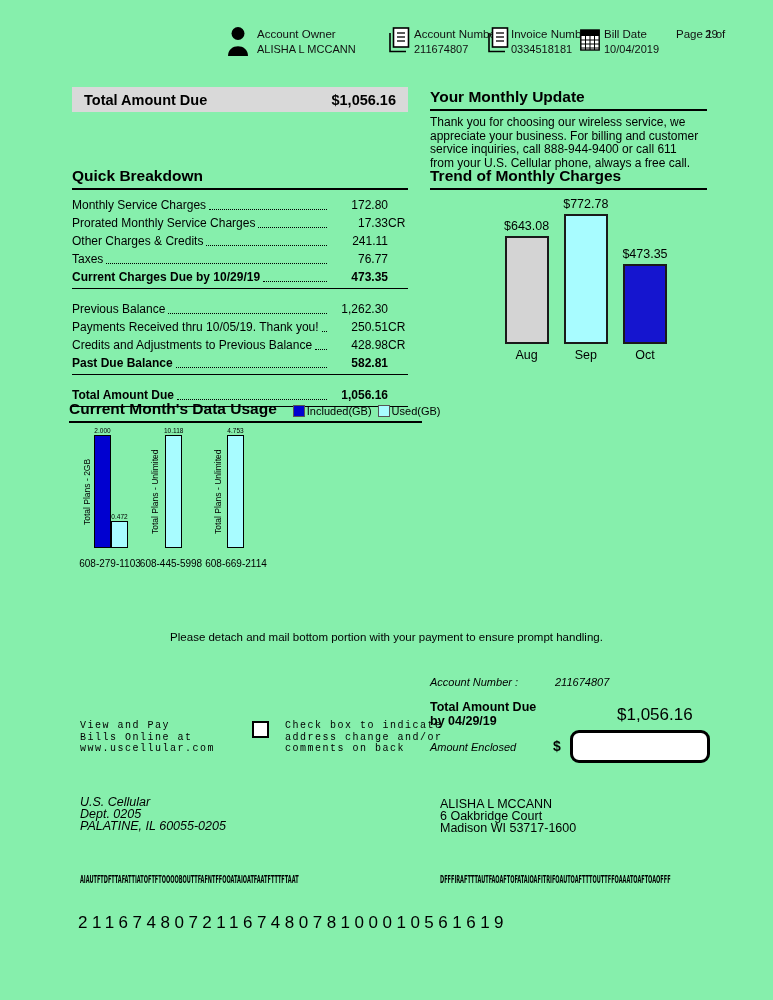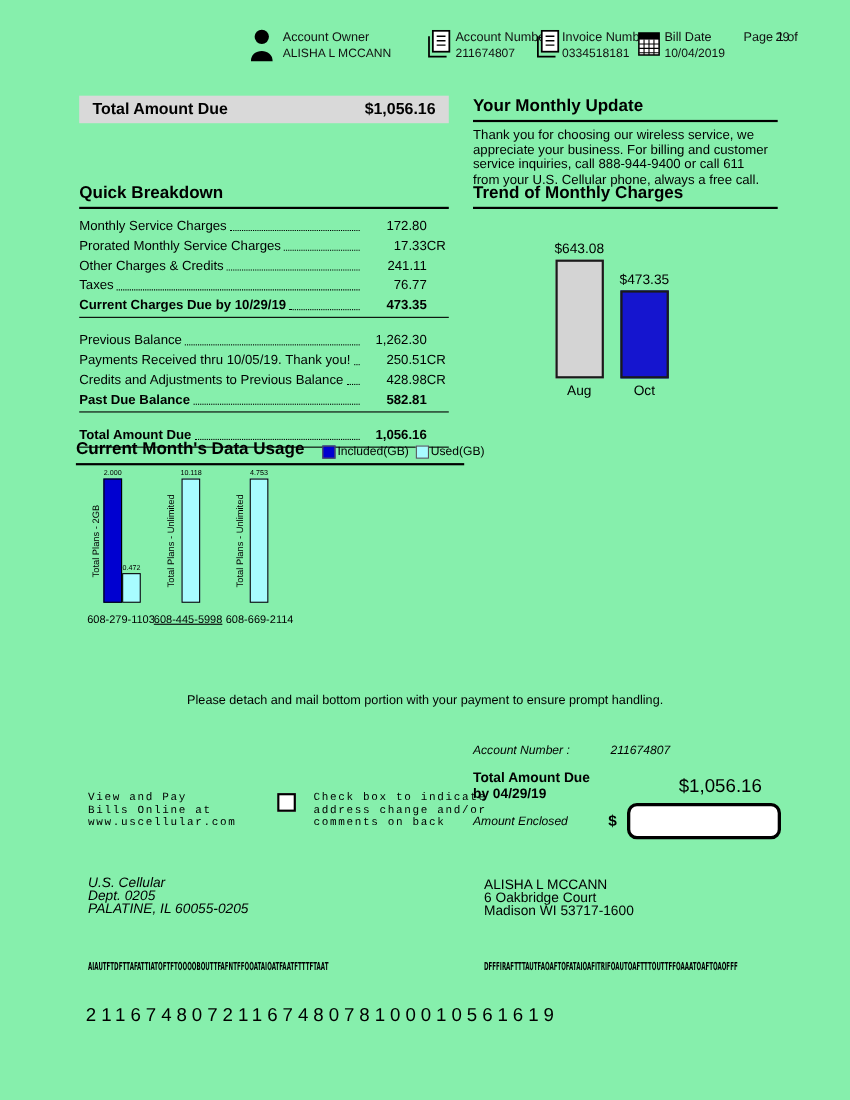--- a/index.html
+++ b/index.html
@@ -248,20 +248,25 @@
 
   <div class="abs" style="left:430px; top:167px; width:277px;">
     <div class="sec-head">Trend of Monthly Charges</div>
     <div class="tchart">
         <div class="tcol">
           <div class="tval">$643.08</div>
           <div class="tbar" style="height: 108px; background: rgb(212, 212, 212);"></div>
           <div class="tmonth">Aug</div>
         </div>
         <div class="tcol">
+          <div class="tval">$772.78</div>
+          <div class="tbar" style="height: 130px; background: rgb(168, 252, 255);"></div>
+          <div class="tmonth">Sep</div>
+        </div>
+        <div class="tcol">
           <div class="tval">$473.35</div>
           <div class="tbar" style="height: 80px; background: rgb(21, 21, 207);"></div>
           <div class="tmonth">Oct</div>
         </div>
       </div>
   </div>
 
   <div class="abs usage-head">
     <span class="usage-title">Current Month's Data Usage</span>
     <span class="ulegend">
@@ -284,21 +289,21 @@
         </div>
       </div>
       <div class="uphone" style="left: 38px;">608-279-1103</div>
       <div class="ugroup" style="left: 78px;">
         <div class="uaxis" style="margin-right: 4px;">Total Plans - Unlimited</div>
         <div class="ucol">
           <div class="uval">10.118</div>
           <div class="ubar" style="height: 113px; background: rgb(168, 252, 255);"></div>
         </div>
       </div>
-      <div class="uphone" style="left: 99px; text-decoration: underline;">608-445-5998</div>
+      <div class="uphone" style="left: 99px;">608-445-5998</div>
       <div class="ugroup" style="left: 141px;">
         <div class="uaxis" style="margin-right: 4px;">Total Plans - Unlimited</div>
         <div class="ucol">
           <div class="uval">4.753</div>
           <div class="ubar" style="height: 113px; background: rgb(168, 252, 255);"></div>
         </div>
       </div>
       <div class="uphone" style="left: 164px;">608-669-2114</div>
     </div>
 

